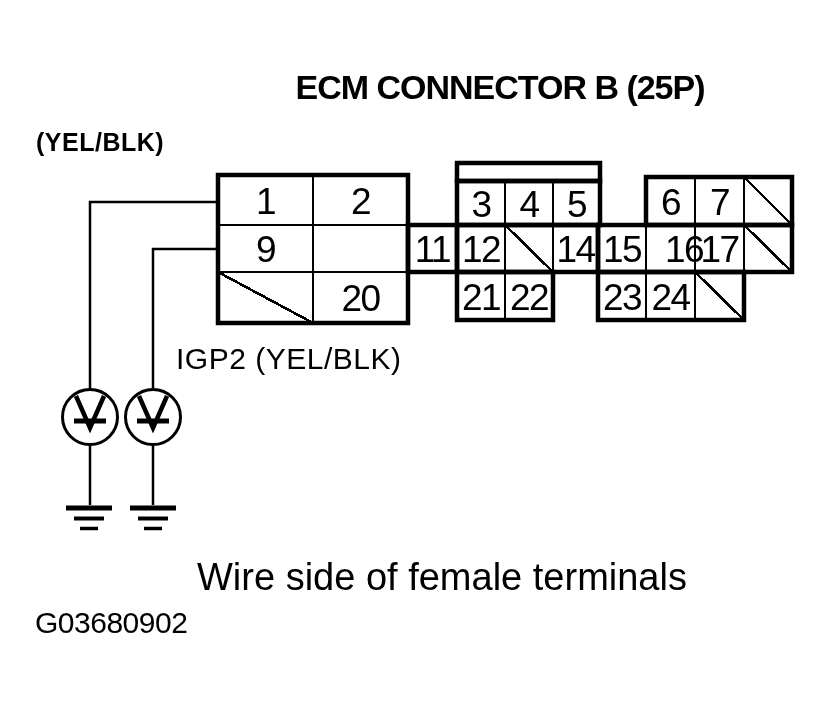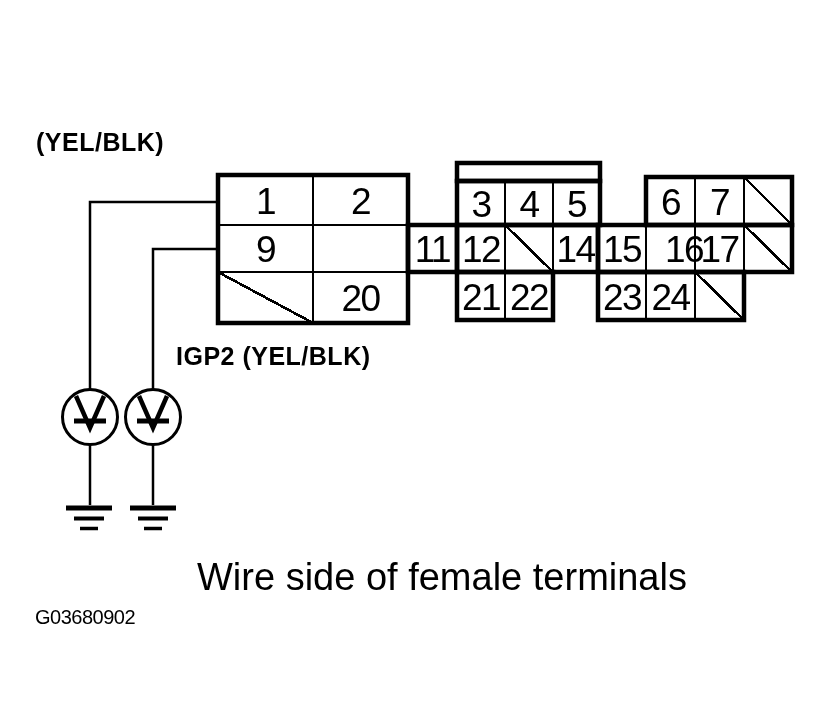--- a/index.html
+++ b/index.html
@@ -10,29 +10,29 @@
   .abs{position:absolute;}
   .diagram-title{
     left:250px;top:68px;width:500px;text-align:center;white-space:nowrap;
     font-size:34px;font-weight:bold;letter-spacing:-1px;
   }
   .igp1-label{
     left:36px;top:127px;font-size:25px;font-weight:bold;line-height:31px;
     letter-spacing:0.5px;white-space:nowrap;
   }
   .igp2-label{
-    left:176px;top:342px;font-size:25px;font-weight:bold;
+    left:176px;top:342px;font-size:30px;font-weight:normal;
     letter-spacing:0.5px;white-space:nowrap;
   }
   .caption{
     left:197px;top:556px;width:500px;text-align:left;white-space:nowrap;
     font-size:38px;font-weight:400;
   }
   .figure-id{
-    left:35px;top:606px;font-size:20px;font-weight:400;letter-spacing:-0.5px;
+    left:35px;top:606px;font-size:30px;font-weight:400;letter-spacing:-0.5px;
   }
   .linework{position:absolute;left:0;top:0;}
   .cell-layer{position:absolute;left:0;top:0;width:832px;height:706px;}
   .pin-cell{
     position:absolute;display:flex;align-items:center;justify-content:center;
     font-size:37px;letter-spacing:-1.5px;color:#000;line-height:1;
     padding-top:2px;box-sizing:border-box;
   }
   .pin-cell.blocked{
     background-image:linear-gradient(to top right,
@@ -127,20 +127,21 @@
       <div class="pin-cell blocked" style="left: 744px; top: 225px; width: 48px; height: 47px;"></div>
       <div class="pin-cell blocked" style="left: 218px; top: 272px; width: 95px; height: 51px;"></div>
       <div class="pin-cell" style="left: 313px; top: 272px; width: 95px; height: 51px;">20</div>
       <div class="pin-cell" style="left: 457px; top: 272px; width: 48px; height: 48px;">21</div>
       <div class="pin-cell" style="left: 505px; top: 272px; width: 48px; height: 48px;">22</div>
       <div class="pin-cell" style="left: 598px; top: 272px; width: 48px; height: 48px;">23</div>
       <div class="pin-cell" style="left: 646px; top: 272px; width: 49px; height: 48px;">24</div>
       <div class="pin-cell blocked" style="left: 695px; top: 272px; width: 49px; height: 48px;"></div>
     </div>
 
+  <div class="abs diagram-title">ECM CONNECTOR B (25P)</div>
 
   <div class="abs igp1-label">
     <div>(YEL/BLK)</div>
   </div>
 
   <div class="abs igp2-label">IGP2 (YEL/BLK)</div>
 
   <div class="abs caption">Wire side of female terminals</div>
 
   <div class="abs figure-id">G03680902</div>

